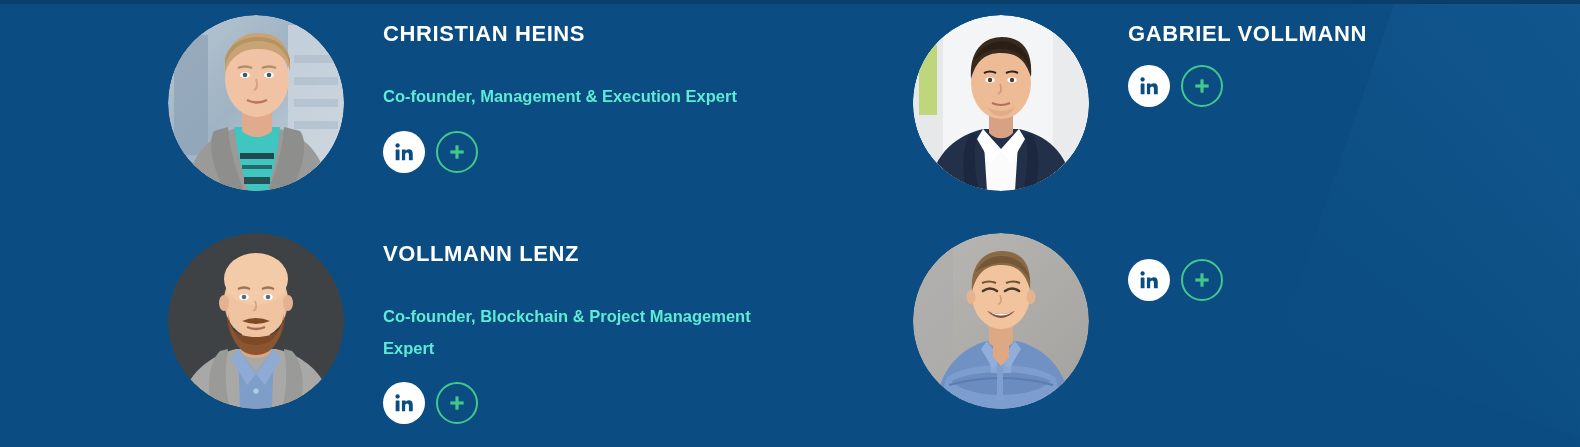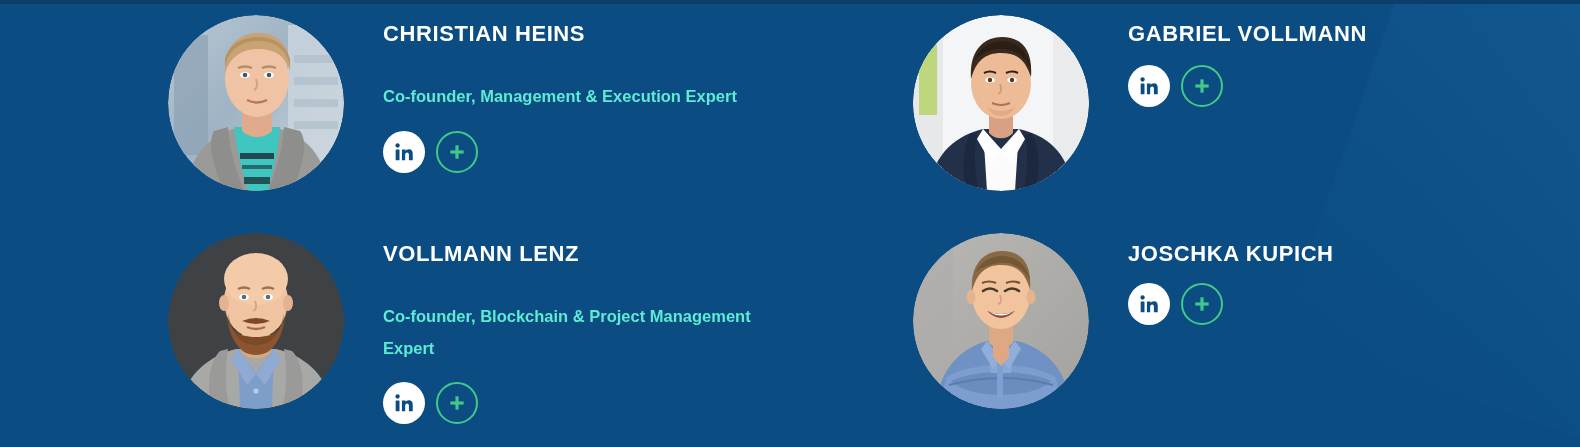--- a/index.html
+++ b/index.html
@@ -373,21 +373,20 @@
             <path d="M69 50 q7 -3 14 0" stroke="#6d5538" stroke-width="2.2" fill="none"></path>
             <path d="M93 50 q7 -3 14 0" stroke="#6d5538" stroke-width="2.2" fill="none"></path>
             <path d="M87 62 q3 8 -2 9" stroke="#d8a17e" stroke-width="1.8" fill="none"></path>
 
             <path d="M74 78 q14 14 28 0 q-14 6 -28 0z" fill="#8c4f41"></path>
             <path d="M76 79 q12 7 24 0 q-12 4 -24 0z" fill="#ffffff"></path>
           </g>
         </svg>
       </div>
       <div class="info">
-        <div class="name">JOSCHKA KUPICH</div>
         <div class="socials">
           <div class="icon-btn icon-linkedin">
             <svg width="20" height="20" viewBox="0 0 24 24" fill="#0b4d82">
               <rect x="2" y="9" width="4.6" height="13" rx=".5"></rect>
               <circle cx="4.3" cy="4.2" r="2.6"></circle>
               <path d="M9.5 9h4.4v1.9c.6-1.2 2-2.2 4-2.2 3.3 0 4.6 2 4.6 5.6V22h-4.6v-6.4c0-1.8-.6-2.9-2.1-2.9-1.3 0-2 .9-2.3 1.8-.1.3-.1.8-.1 1.2V22H9.5z"></path>
             </svg>
           </div>
           <div class="icon-btn icon-plus">
             <svg width="20" height="20" viewBox="0 0 24 24">

